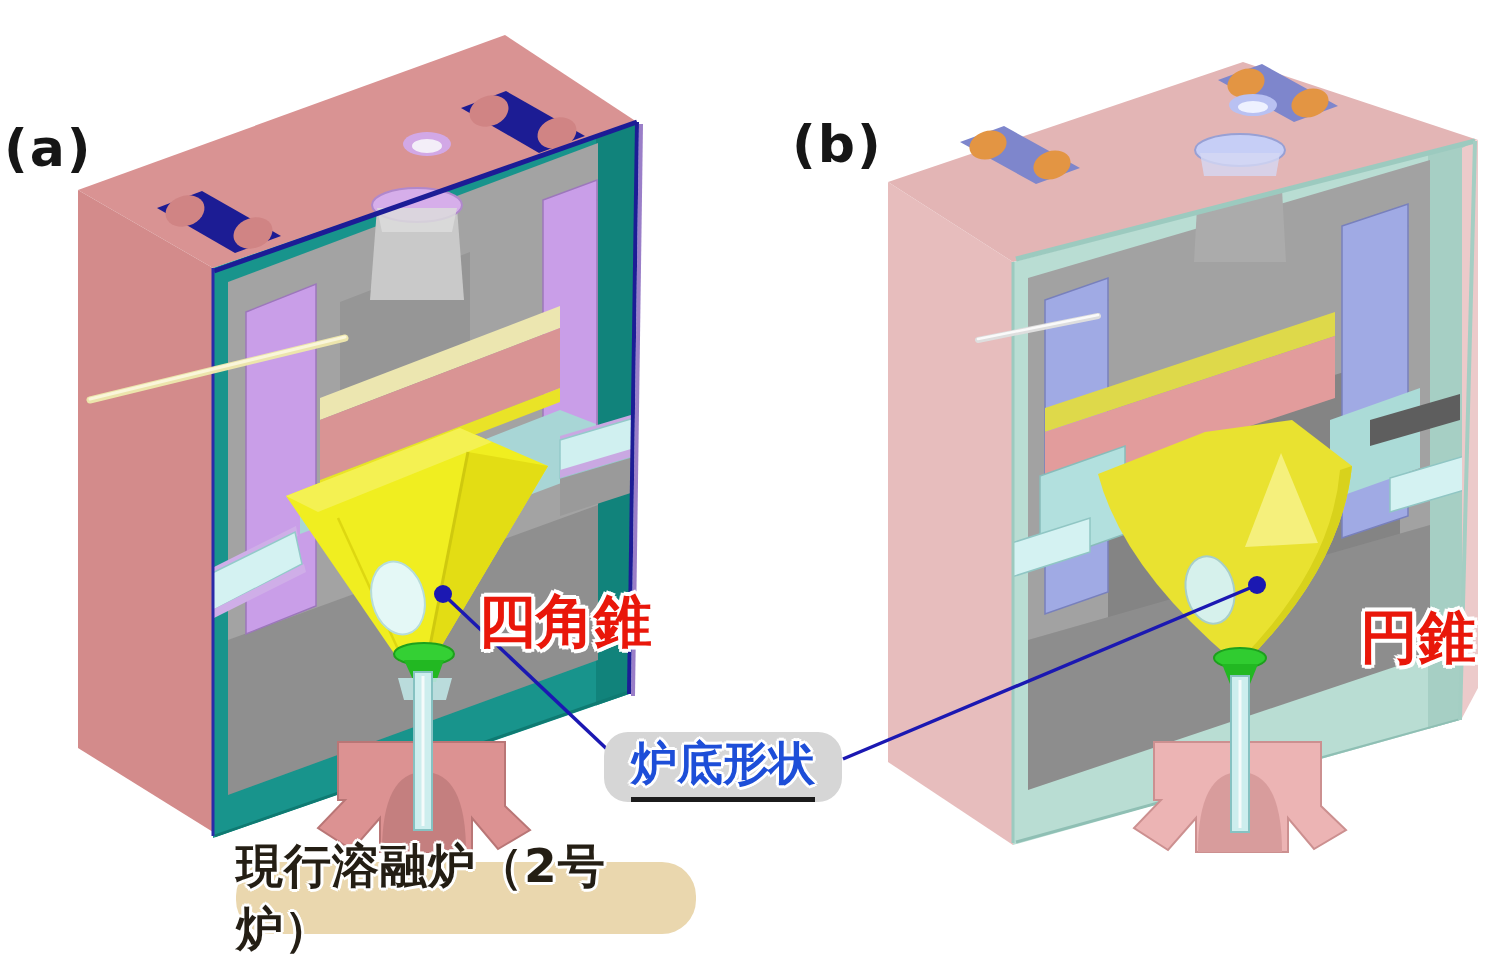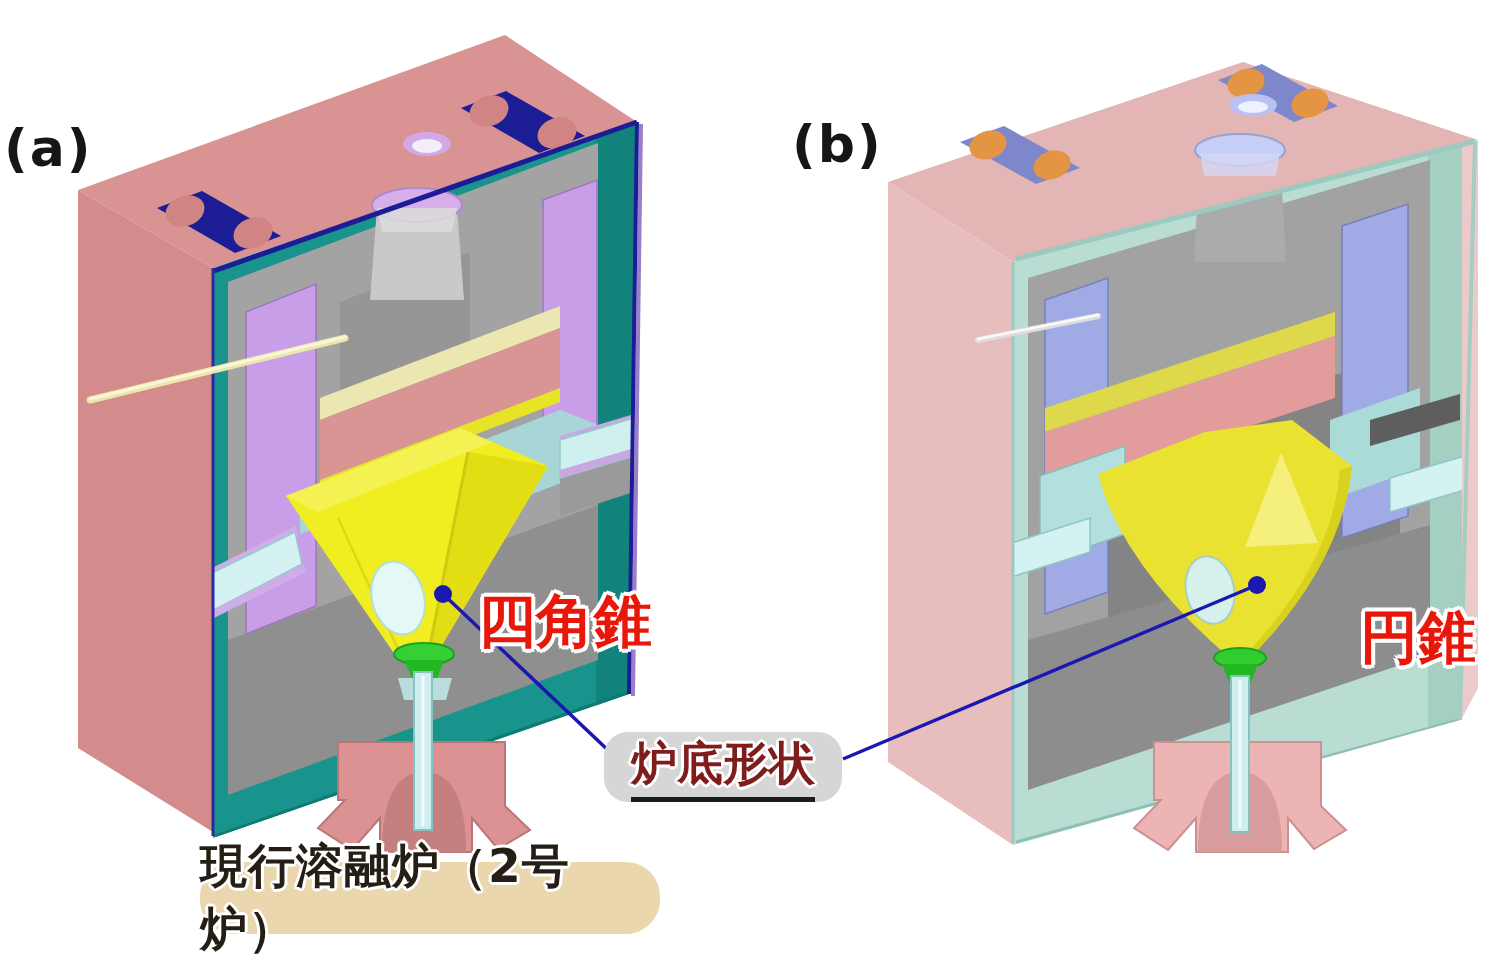--- a/index.html
+++ b/index.html
@@ -16,28 +16,28 @@
     font-size:58px;font-weight:800;color:#e9170a;
     text-shadow:-3px -3px 0 #fff,3px -3px 0 #fff,-3px 3px 0 #fff,3px 3px 0 #fff,
                 -4px 0 0 #fff,4px 0 0 #fff,0 -4px 0 #fff,0 4px 0 #fff;
   }
   .connector-box{
     position:absolute;left:604px;top:732px;width:238px;height:70px;
     background:#d6d6d6;border-radius:24px;
     display:flex;align-items:center;justify-content:center;
   }
   .connector-box span{
-    font-size:46px;font-weight:800;color:#7f1d1d;
+    font-size:46px;font-weight:800;color:#1d4ed8;
     border-bottom:5px solid #1b1b1b;padding-bottom:2px;
     text-shadow:-2px -2px 0 #fff,2px -2px 0 #fff,-2px 2px 0 #fff,2px 2px 0 #fff,
                 -3px 0 0 #fff,3px 0 0 #fff,0 -3px 0 #fff,0 3px 0 #fff;
   }
   .caption-box{
     position:absolute;top:862px;height:72px;background:#ead7ae;border-radius:34px;
-    display:flex;align-items:center;justify-content:center;
+    display:flex;align-items:center;justify-content:center;margin-left:36px;
   }
   .caption-box span{
     font-size:47px;font-weight:800;color:#241e14;letter-spacing:1px;
     text-shadow:-2px -2px 0 #fff,2px -2px 0 #fff,-2px 2px 0 #fff,2px 2px 0 #fff,
                 -3px 0 0 #fff,3px 0 0 #fff,0 -3px 0 #fff,0 3px 0 #fff;
   }
   .caption-a{left:200px;width:460px;}
   .caption-b{left:1020px;width:452px;}
 </style>
 </head>

